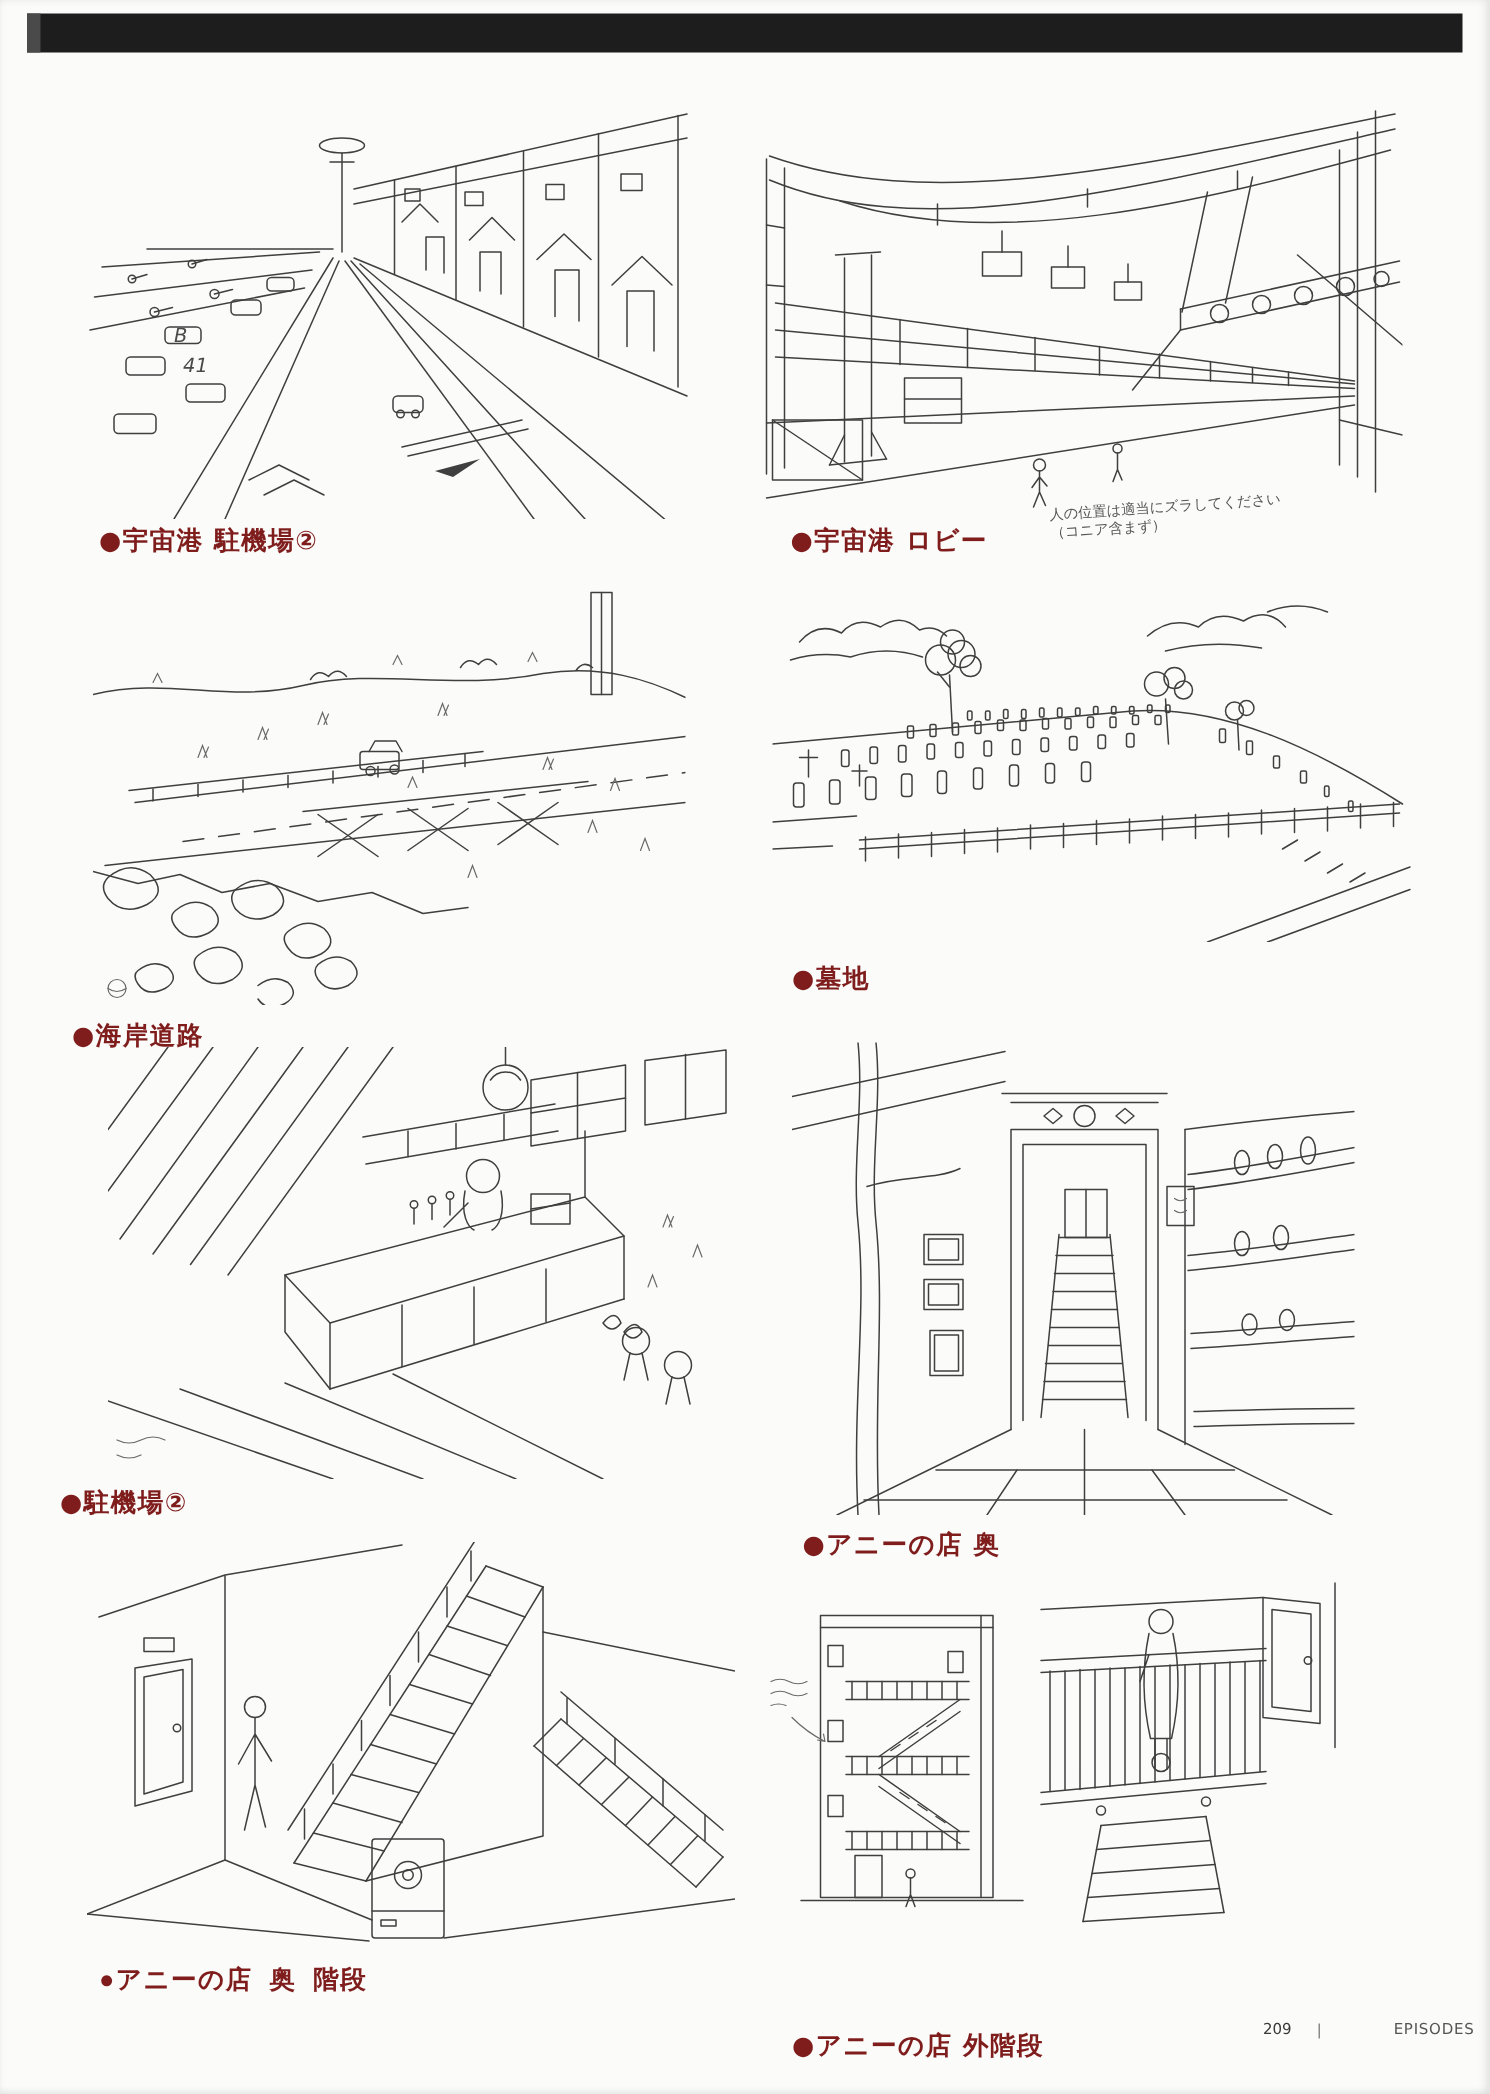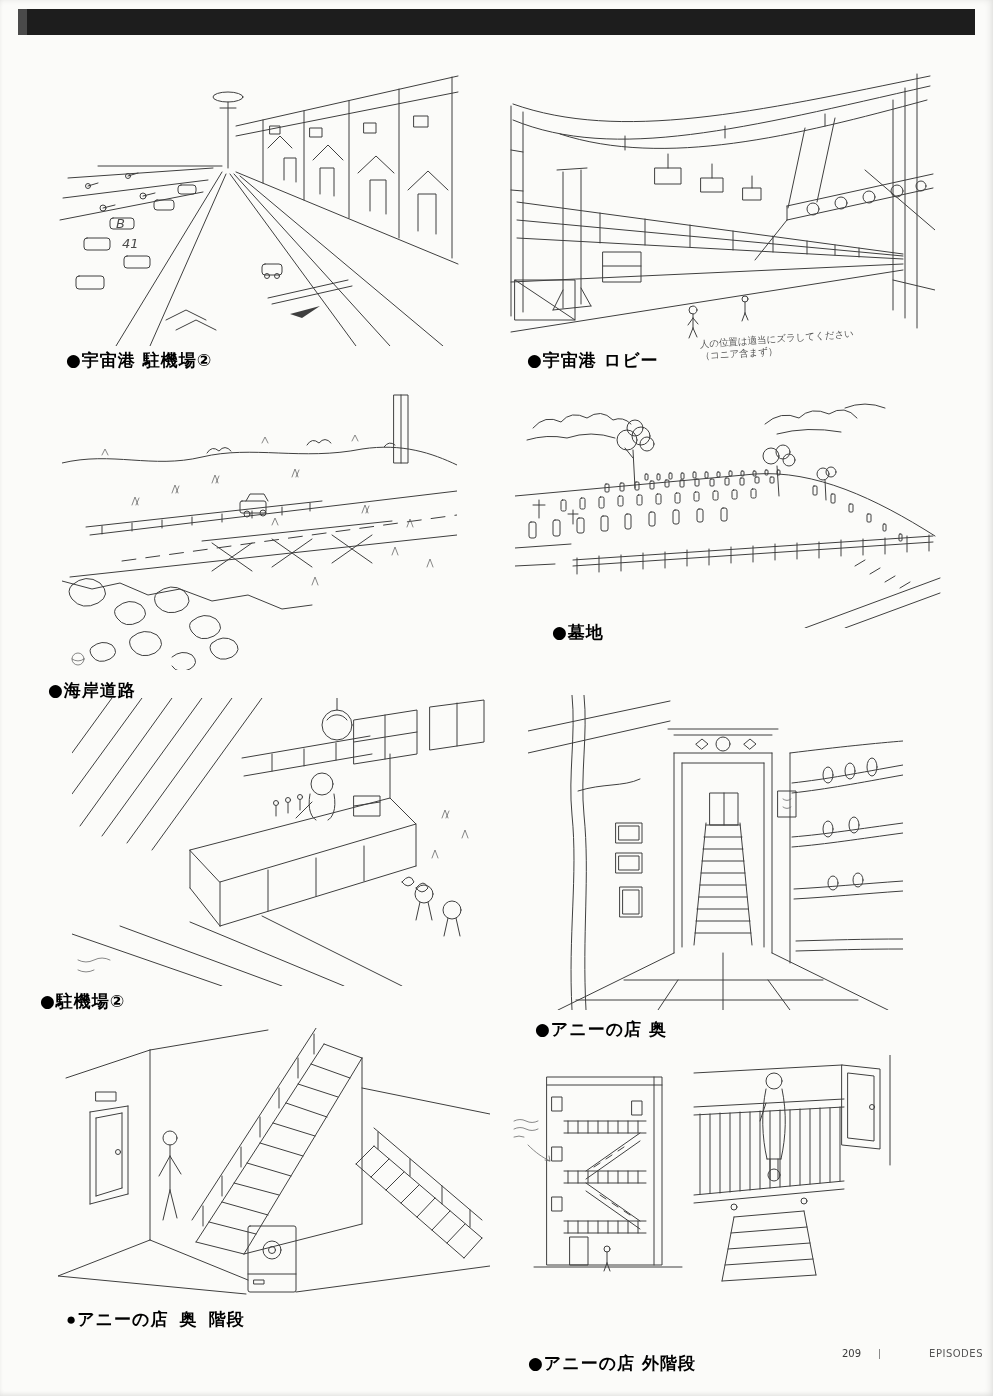--- a/index.html
+++ b/index.html
@@ -11,21 +11,21 @@
   }
   .header-bar{position:absolute;left:18px;top:9px;width:957px;height:26px;background:#1d1d1d;}
   .header-bar .cap{position:absolute;left:0;top:0;width:9px;height:26px;background:#4a4a4a;}
   .fig{position:absolute;}
   .fig svg{display:block;width:100%;height:100%;}
   svg .ln{stroke:#3f3f3f;stroke-width:1;fill:none;stroke-linecap:round;stroke-linejoin:round;}
   svg .lt{stroke:#6a6a6a;stroke-width:.8;fill:none;stroke-linecap:round;}
   svg .fl{fill:#3f3f3f;stroke:none;}
   svg text.mark{fill:#4a4a4a;stroke:none;font-size:13px;font-style:italic;font-family:"DejaVu Sans",sans-serif;}
   .caption{
-    position:absolute;font-size:17px;font-weight:bold;color:#000000;
+    position:absolute;font-size:17px;font-weight:bold;color:#7f1d1d;
     letter-spacing:1px;white-space:nowrap;
   }
   .hand-note{
     position:absolute;font-size:9.5px;color:#555;line-height:1.3;
     transform:rotate(-4deg);white-space:nowrap;
   }
   .footer{
     position:absolute;left:842px;top:1348px;display:flex;align-items:flex-end;gap:18px;
     font-size:10px;color:#3a3a3a;
   }
@@ -314,21 +314,21 @@
           <rect x="262" y="82" width="3" height="5" rx="1"></rect>
         <rect x="298" y="98" width="4" height="9" rx="1"></rect>
           <rect x="316" y="106" width="4" height="9" rx="1"></rect>
           <rect x="334" y="116" width="4" height="8" rx="1"></rect>
           <rect x="352" y="126" width="4" height="8" rx="1"></rect>
           <rect x="368" y="136" width="3" height="7" rx="1"></rect>
           <rect x="384" y="146" width="3" height="7" rx="1"></rect>
       </g>
     </svg>
   </div>
-  <div class="caption" style="left:528px;top:621px;margin-left:24px;">●墓地</div>
+  <div class="caption" style="left:528px;top:641px;">●墓地</div>
 
   <div class="fig" style="left:72px;top:698px;width:415px;height:288px;">
     <svg viewBox="0 0 415 288">
       <g class="ln">
         <path d="M40,0 L0,55 M70,0 L0,96 M100,0 L8,128 M130,0 L30,138 M160,0 L55,145 M190,0 L80,152"></path>
         <path d="M282,22 L345,12 L345,56 L282,66 Z"></path>
           <path d="M313,17 L313,61"></path>
           <path d="M282,44 L345,34"></path>
         <path d="M358,9 L412,2 L412,44 L358,52 Z"></path>
           <path d="M385,5 L385,48"></path>

